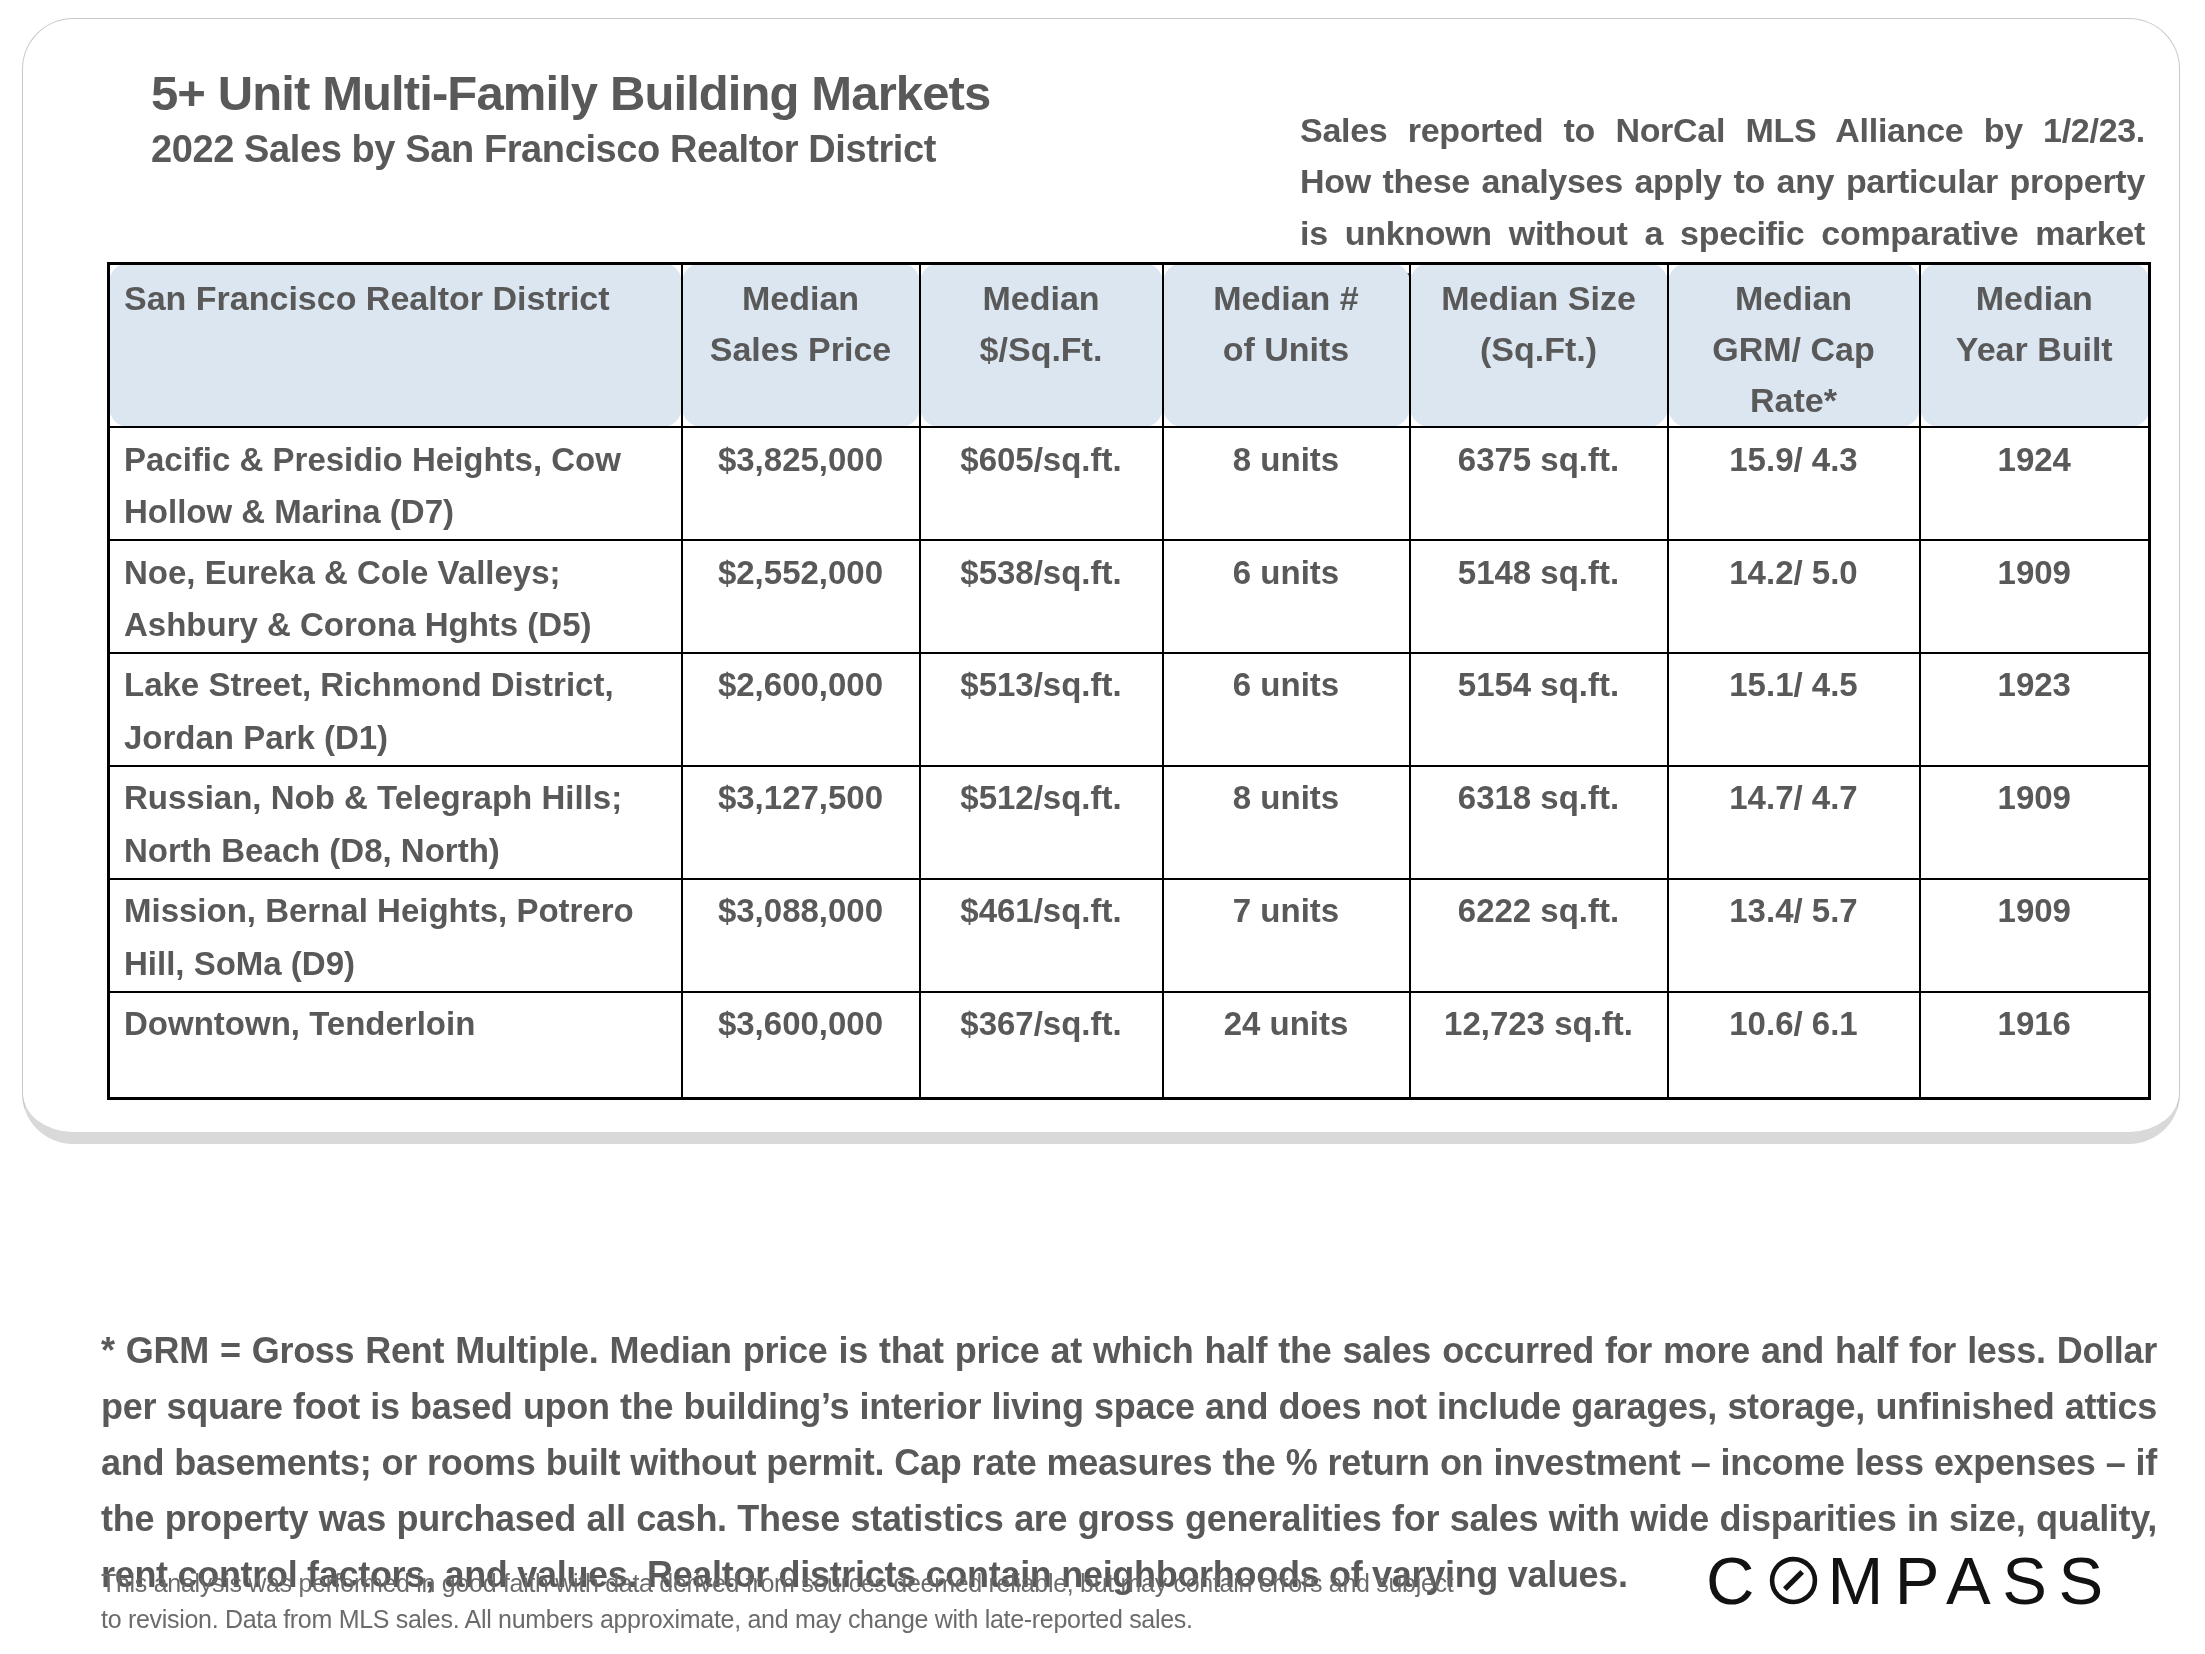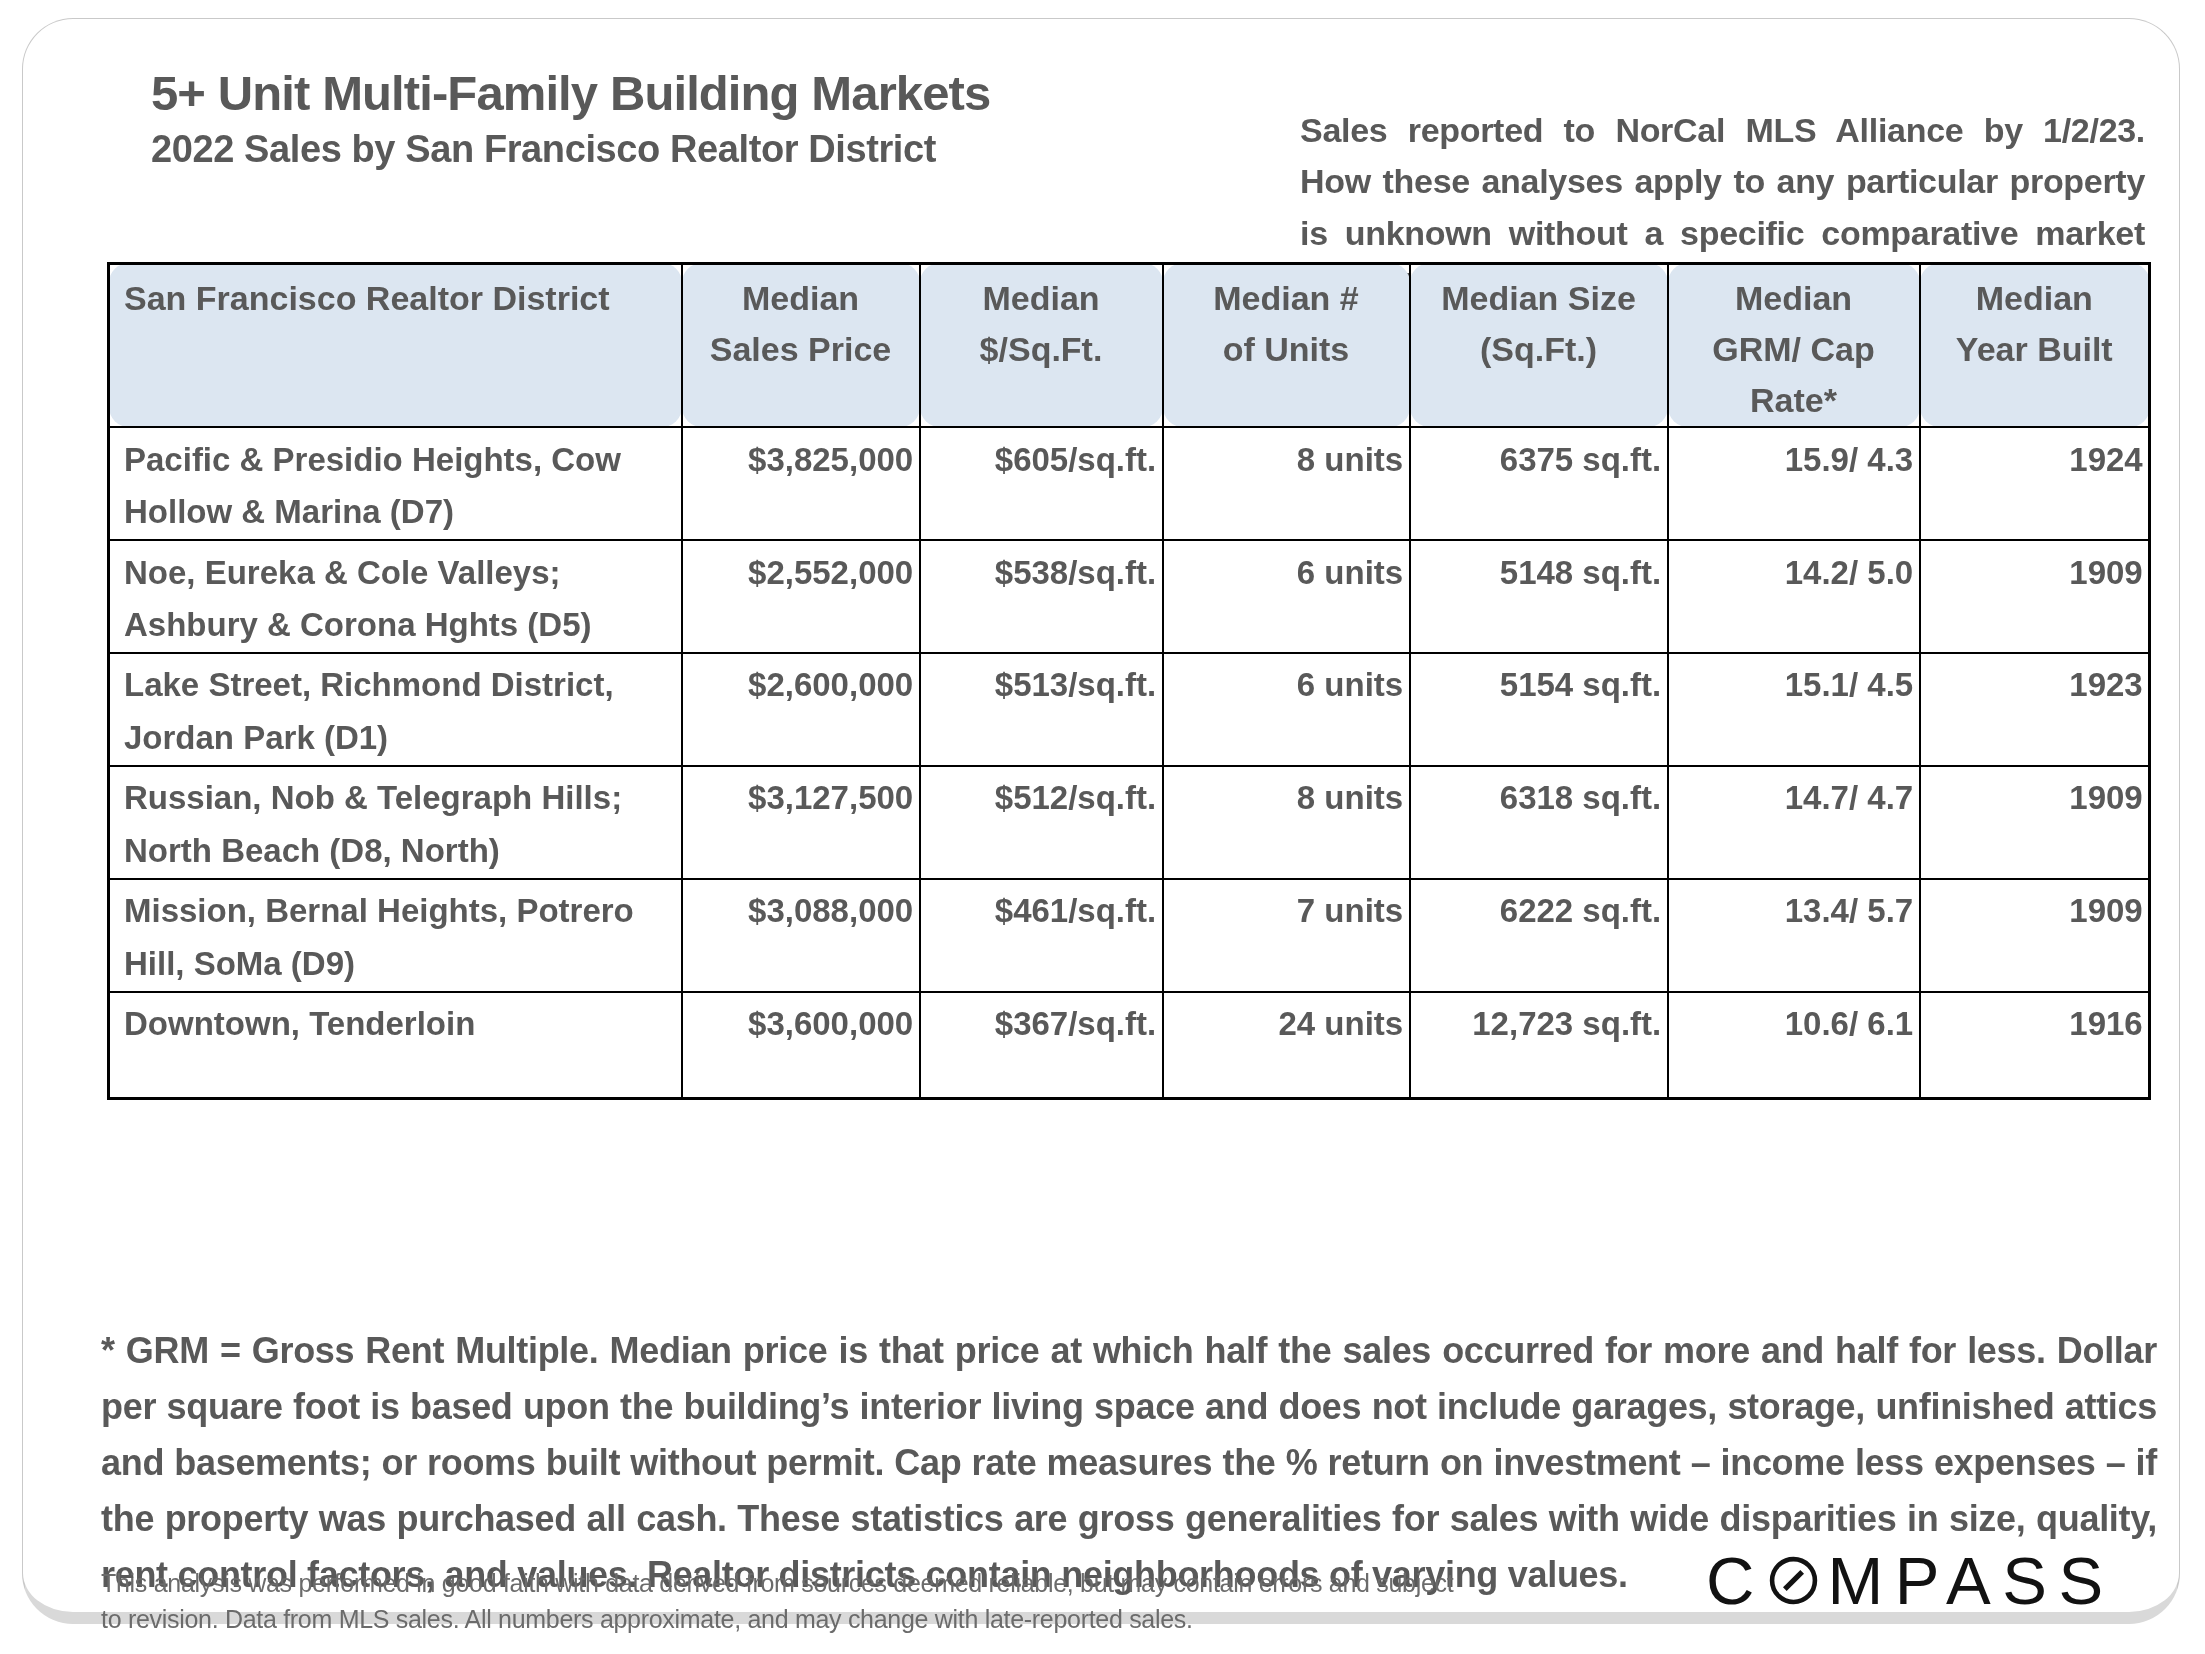--- a/index.html
+++ b/index.html
@@ -9,21 +9,21 @@
     height: 1654px;
     background: #ffffff;
     font-family: "Liberation Sans", "DejaVu Sans", sans-serif;
     overflow: hidden;
   }
   .card {
     position: absolute;
     left: 22px;
     top: 17.6px;
     width: 2158px;
-    height: 1606px;
+    height: 1126px;
     background: #ffffff;
     border: 1.8px solid #c9c9c9;
     border-bottom: 12.4px solid #d9d9d9;
     border-radius: 51px;
     box-sizing: border-box;
   }
   .title-block {
     position: absolute;
     left: 128px;
     top: 46px;
@@ -86,21 +86,21 @@
     border-radius: 20px;
   }
   table.market th.h-district {
     text-align: left;
     padding-left: 14px;
   }
   table.market td {
     height: 107px;
     font-size: 33px;
     line-height: 1.6;
-    text-align: right;
+    text-align: center;
     padding: 5.3px 5.3px 0 5.3px;
   }
   table.market td.c-district {
     text-align: left;
     padding-left: 14px;
     padding-right: 17.6px;
   }
   .footnote {
     position: absolute;
     left: 78px;

